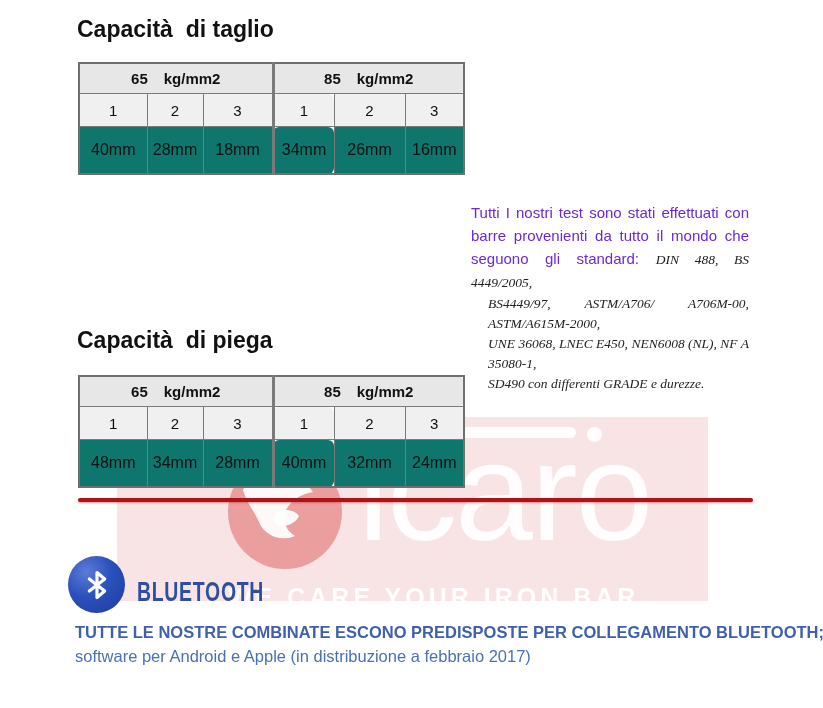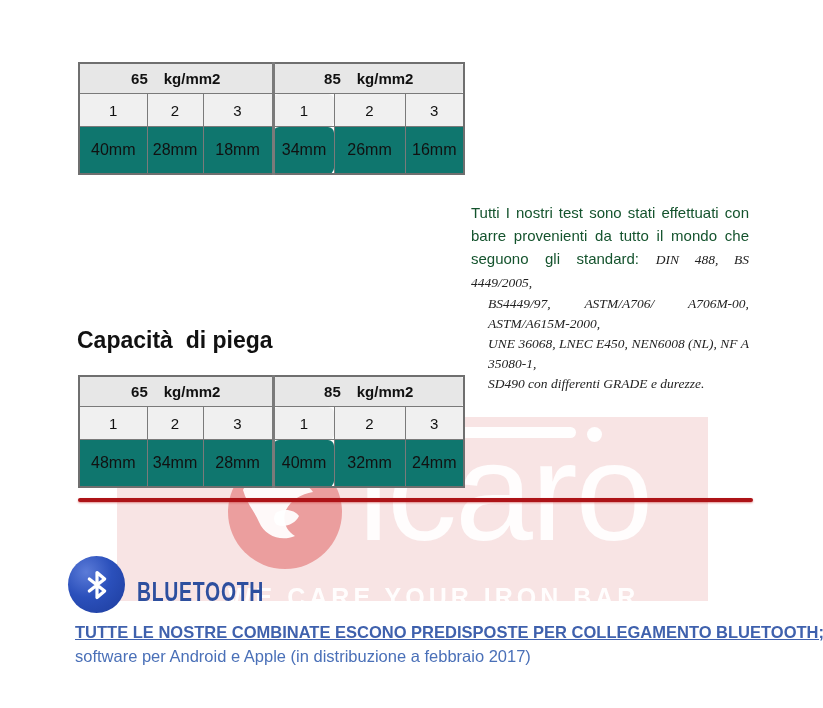--- a/index.html
+++ b/index.html
@@ -19,21 +19,21 @@
   table.cap th.grp{background:#e7e7e7;height:21px;font-size:15px;font-weight:bold;}
   table.cap td.num{background:#f0f0f0;height:24px;font-size:15px;font-weight:normal;}
   table.cap td.val{background:#0f766e;height:38px;font-size:16px;font-weight:normal;}
   .grp-start{border-left-width:3px !important;border-radius:6px;}
   .grp-inner{display:flex;justify-content:center;gap:16px;}
 
   
   .note{width:278px;z-index:5;}
   .note .ln{text-align:justify;text-align-last:justify;}
   .note .ln.last{text-align-last:left;}
-  .note .sans{font-size:15px;line-height:23px;color:#14532d;}
+  .note .sans{font-size:15px;line-height:23px;color:#6d28d9;}
   .note .srf{font-family:"Liberation Serif",serif;font-style:italic;font-size:13.5px;line-height:19px;color:#222;}
   .note .mix{line-height:23px;}
   .note .small{line-height:19px;margin-left:17px;}
 
   
   .wm-rect{left:117px;top:417px;width:591px;height:184px;background:#f8e4e4;z-index:1;}
   .wm-brand{left:358px;top:424px;font-size:140px;line-height:135px;font-weight:normal;
             letter-spacing:-2px;color:rgba(255,255,255,0.90);z-index:2;}
   .wm-bar{left:366px;top:427px;width:210px;height:11px;border-radius:6px;
           background:rgba(255,255,255,0.95);z-index:2;}
@@ -51,27 +51,28 @@
   .bt-circle{left:68px;top:556px;width:57px;height:57px;border-radius:50%;z-index:6;
              background:radial-gradient(circle at 32% 28%, #5b7bd8 0%, #2b50bb 45%, #1d3c9c 100%);
              display:flex;align-items:center;justify-content:center;}
   .bt-label{left:137px;top:577px;font-size:27px;font-weight:bold;color:#2d4f9e;z-index:6;
             transform:scaleX(0.72);transform-origin:left top;white-space:nowrap;letter-spacing:1px;}
 
   
   .footer{left:75px;top:621px;width:700px;z-index:6;font-size:16.5px;line-height:23.5px;
           color:#4a70b8;}
   .footer .fl{white-space:nowrap;}
-  .footer b{font-weight:bold;color:#3f61ad;text-decoration:underline;}
+  .footer b{font-weight:bold;color:#3f61ad;}
 </style>
 </head>
 <body>
 
 <div id="page">
 
+  <div class="abs sec-title" style="left:77px;top:16px;">Capacità  di taglio</div>
 
   <table class="cap" style="left:78px;top:62px;">
     <colgroup>
       <col style="width:68px">
         <col style="width:56px">
         <col style="width:70px">
       <col style="width:61px">
         <col style="width:71px">
         <col style="width:59px">
     </colgroup>

